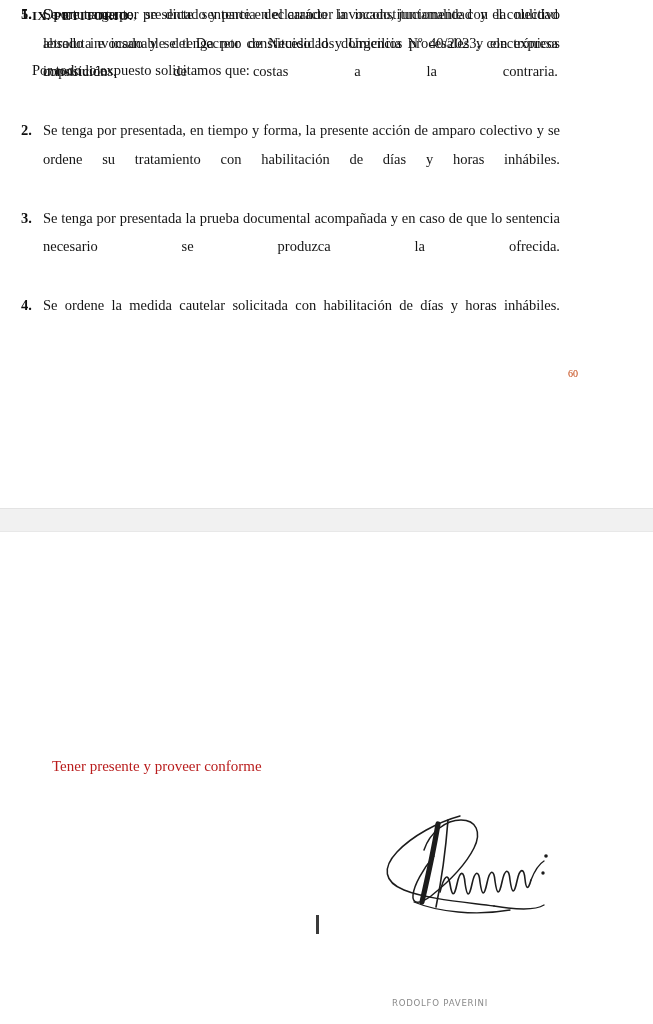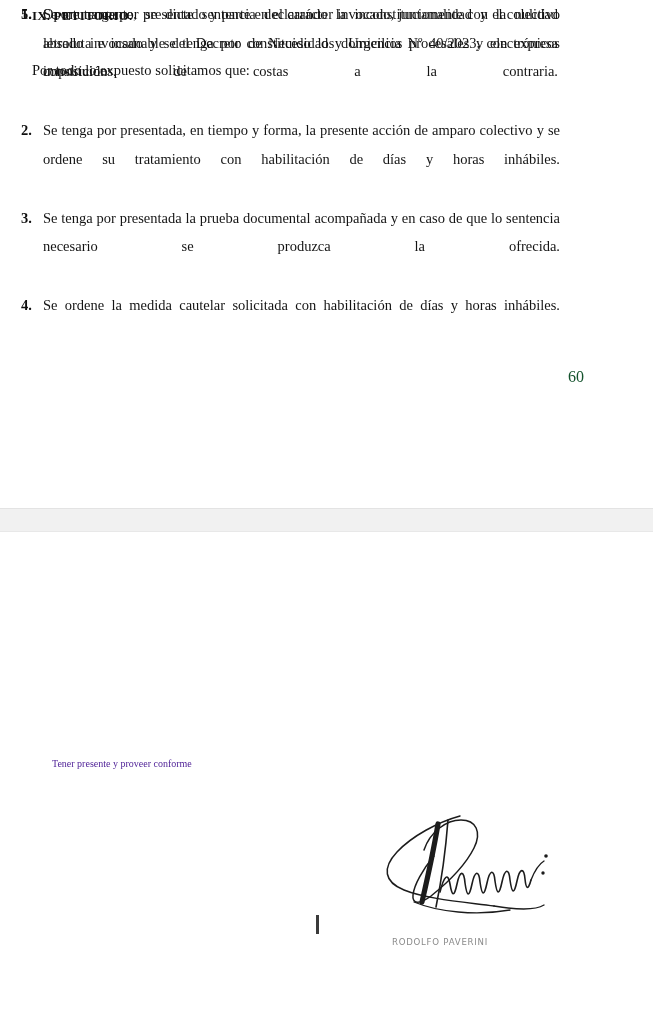--- a/index.html
+++ b/index.html
@@ -101,22 +101,22 @@
   li.item .body::after {
     content: "";
     display: inline-block;
     width: 100%;
   }
 
   .pagenum {
     position: absolute;
     left: 568px;
     top: 368px;
-    font-size: 16px;
-    color: #14532d;
+    font-size: 10px;
+    color: #c2410c;
     text-align: right;
   }
 
   
   .page-gap {
     position: absolute;
     left: 0;
     top: 508px;
     width: 653px;
     height: 24px;
@@ -133,22 +133,22 @@
     top: 532px;
     width: 653px;
     height: 492px;
     background: #ffffff;
   }
 
   .closing {
     position: absolute;
     left: 52px;
     top: 758px;
-    font-size: 10px;
-    color: #4c1d95;
+    font-size: 15px;
+    color: #b91c1c;
   }
 
   
   .caret-mark {
     position: absolute;
     left: 316px;
     top: 915px;
     width: 3px;
     height: 19px;
     background: #3b3b3b;
@@ -163,21 +163,21 @@
   }
   .signature svg {
     display: block;
     width: 195px;
     height: 125px;
   }
 
   .sig-block {
     position: absolute;
     left: 290px;
-    top: 935px;
+    top: 996px;
     width: 300px;
     text-align: center;
     font-family: "DejaVu Sans", "Liberation Sans", sans-serif;
     font-size: 8.6px;
     letter-spacing: 0.75px;
     line-height: 15.5px;
     color: #8a8a8a;
   }
   .sig-block div { white-space: nowrap; }
 </style>

